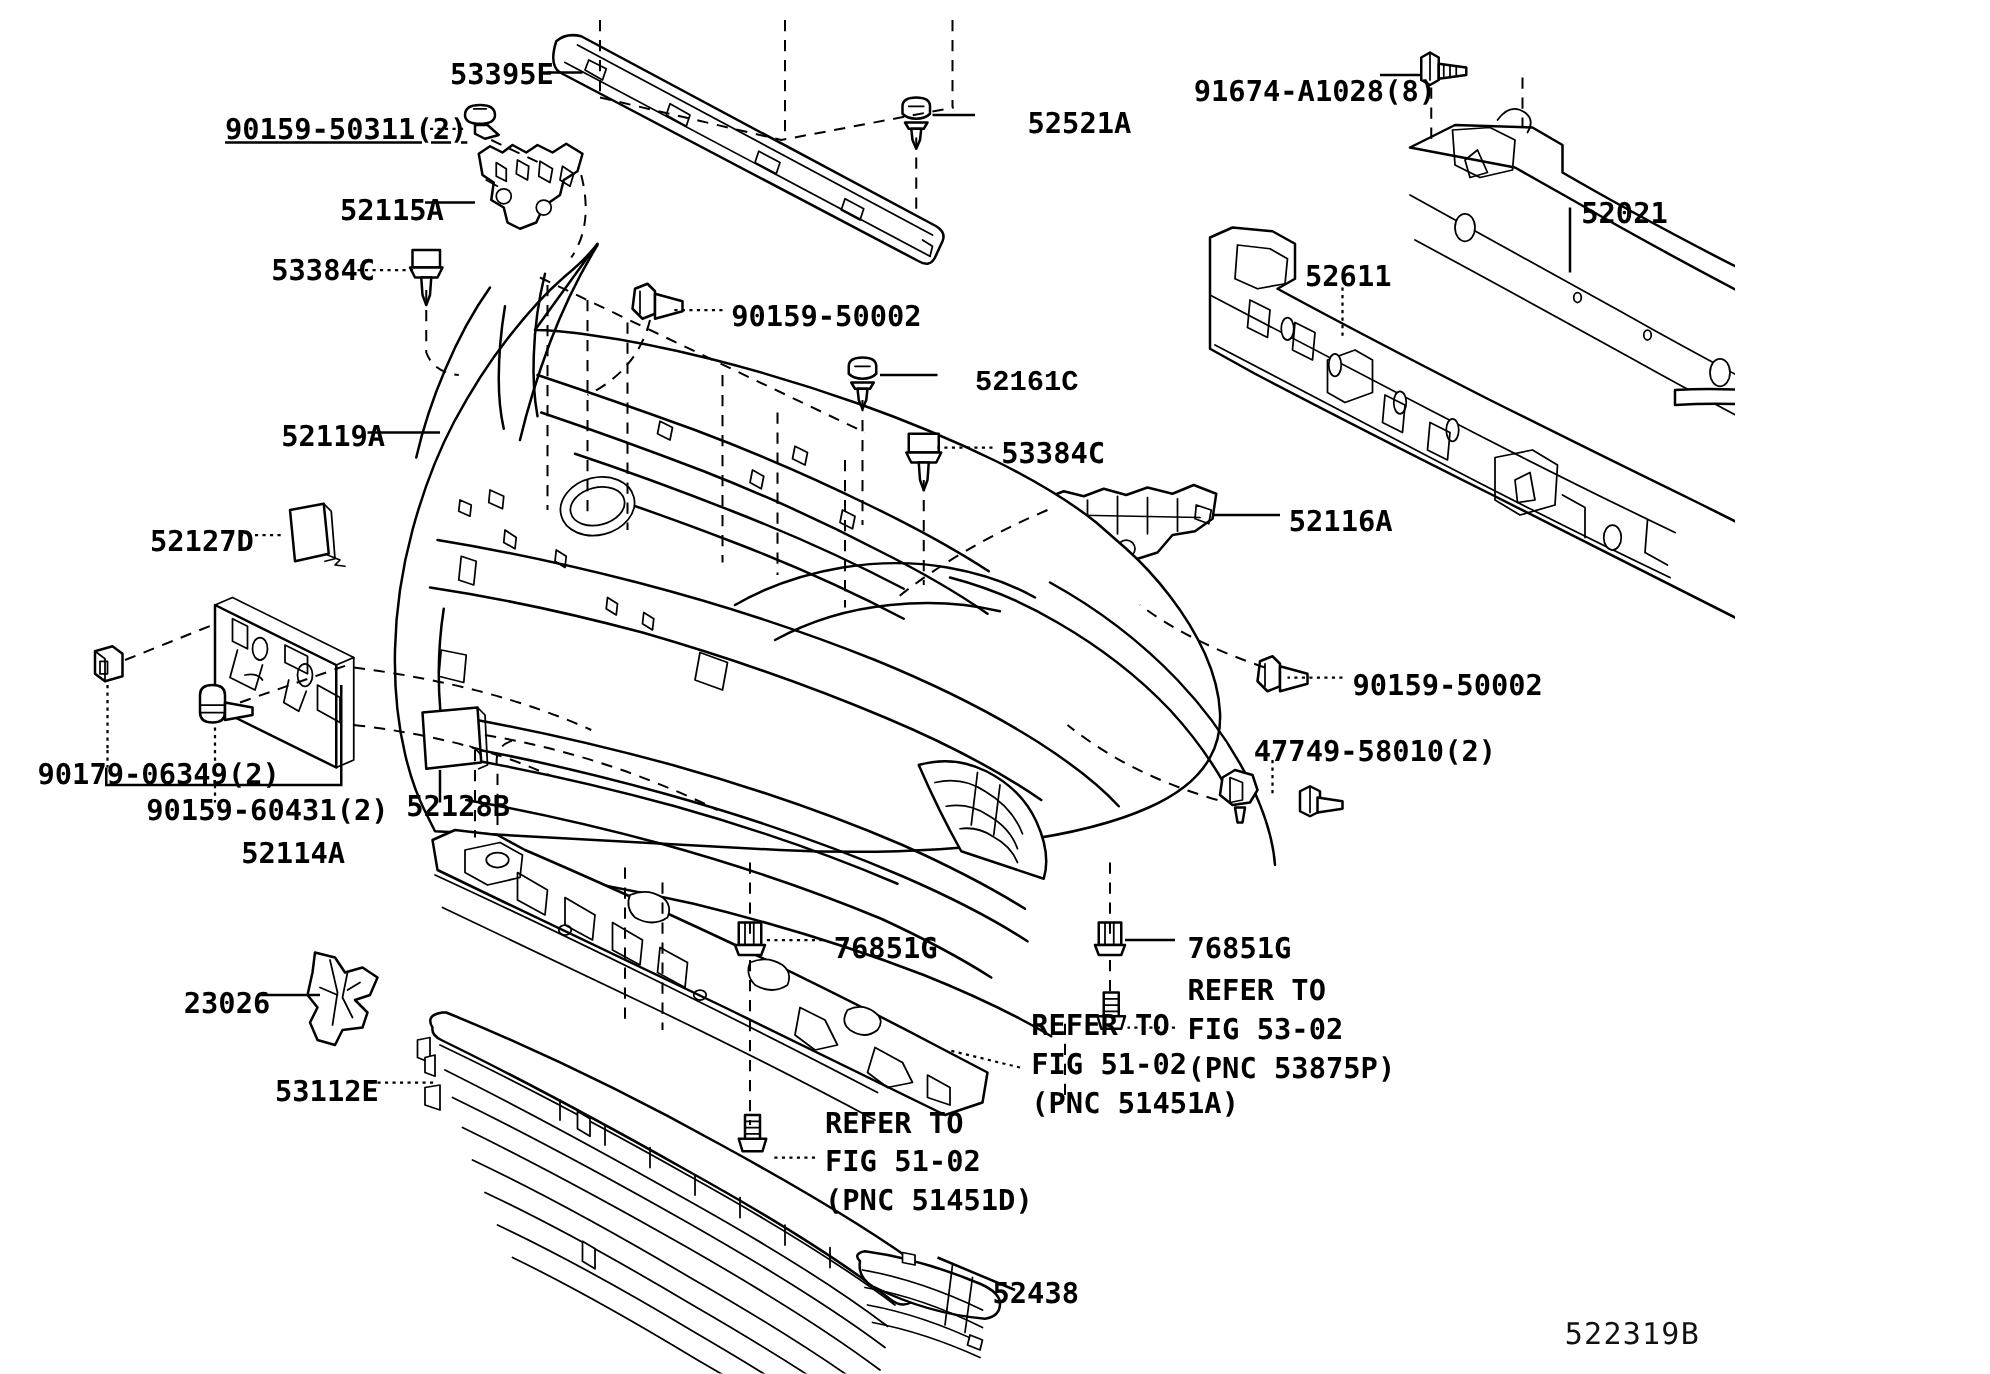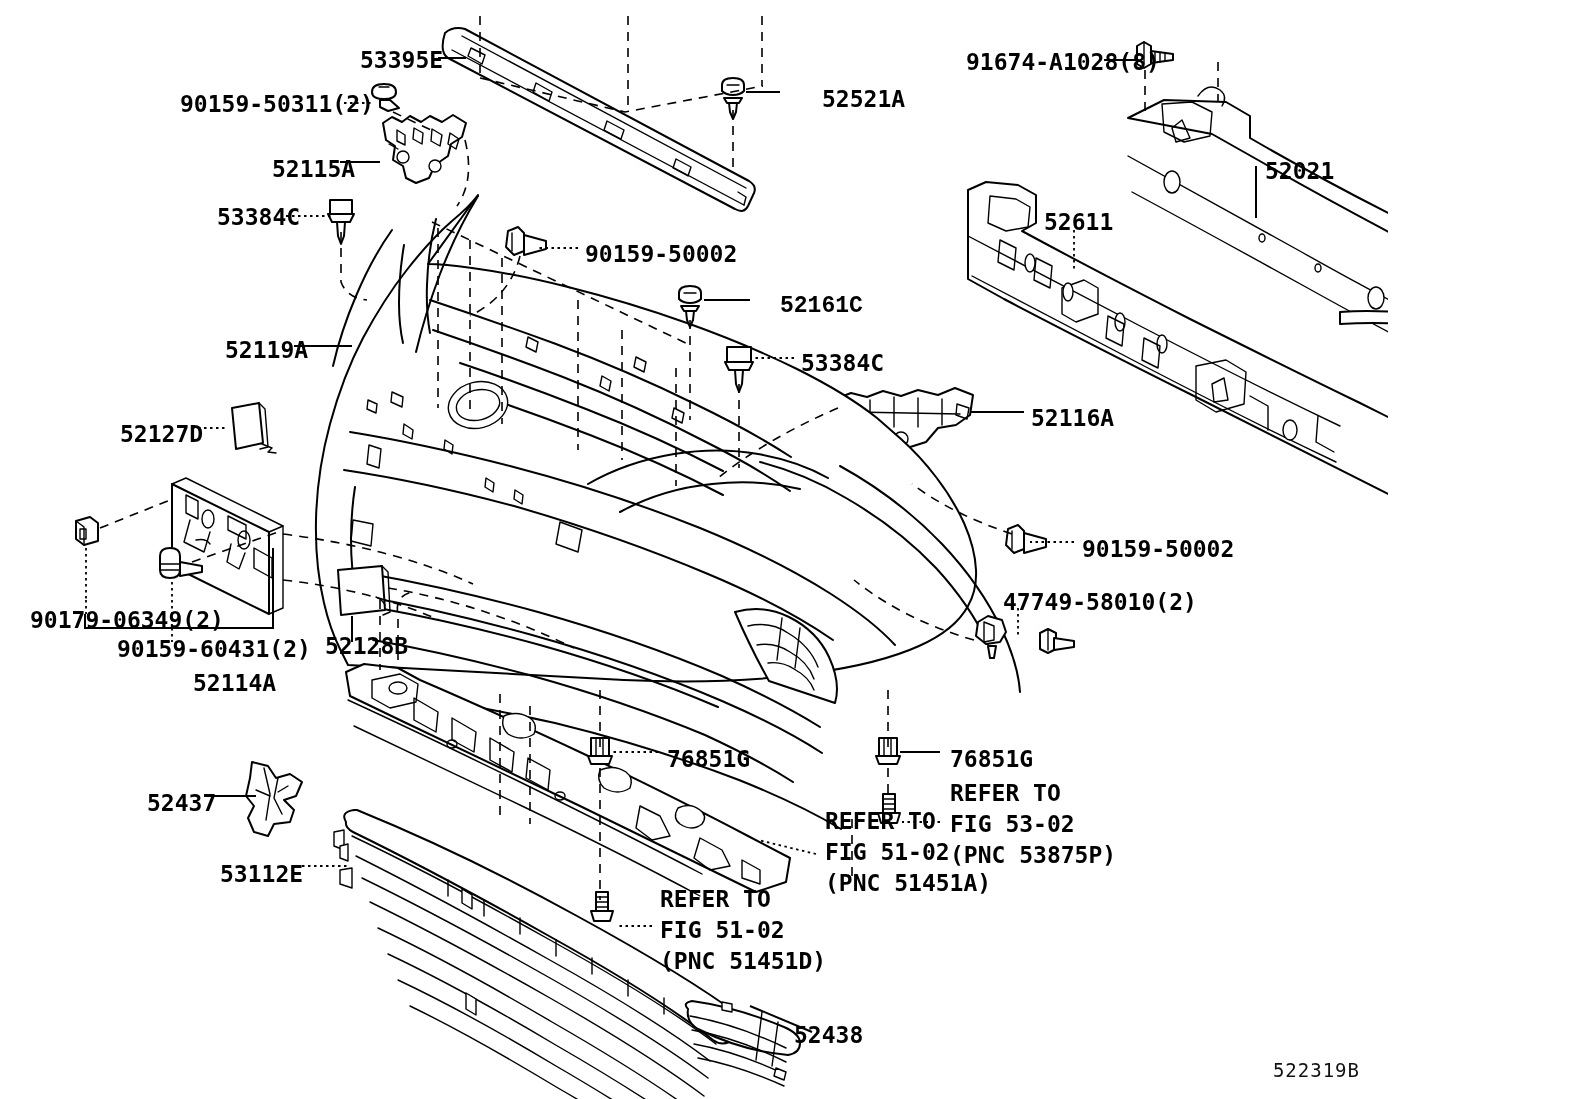--- a/index.html
+++ b/index.html
@@ -25,21 +25,21 @@
     color:#000;
     white-space:pre;
     line-height:29px;
   }
   .multi{line-height:31px;}
   #figid{
     position:absolute;
     right:28px;
     bottom:18px;
     font-family:"DejaVu Sans Mono","Liberation Mono",monospace;
-    font-size:19px;
+    font-size:24px;
     font-weight:normal;
     color:#111;
     letter-spacing:1px;
   }
 </style>
 </head>
 <body>
 
 <div id="sheet">
 
@@ -498,43 +498,43 @@
       <path class="ldd" d="M296,866 l52,0"></path>
       <path class="ld" d="M812,1032 l-62,-26"></path>
       <path class="ldd" d="M940,822 l-38,0"></path>
       <path class="ldd" d="M816,854 l-58,-14"></path>
       <path class="ldd" d="M652,926 l-36,0"></path>
     </g>
   </svg>
 
   <div id="labels">
       <div class="lbl" style="left: 360px; top: 46px;">53395E</div>
-      <div class="lbl" style="left: 180px; top: 90px;">90159-50311(2)</div>
+      <div class="lbl" style="left: 180px; top: 90px; text-decoration: underline;">90159-50311(2)</div>
       <div class="lbl" style="left: 790px; top: 85px; margin-left: 32px;">52521A</div>
-      <div class="lbl" style="left: 955px; top: 48px; margin-left: 11px;">91674-A1028(8)</div>
+      <div class="lbl" style="left: 955px; top: 60px;">91674-A1028(8)</div>
       <div class="lbl" style="left: 272px; top: 155px;">52115A</div>
       <div class="lbl" style="left: 1265px; top: 157px;">52021</div>
       <div class="lbl" style="left: 217px; top: 203px;">53384C</div>
       <div class="lbl" style="left: 1044px; top: 208px;">52611</div>
       <div class="lbl" style="left: 585px; top: 240px;">90159-50002</div>
       <div class="lbl" style="left: 780px; top: 292px; font-family: Liberation Mono, monospace;">52161C</div>
       <div class="lbl" style="left: 225px; top: 336px;">52119A</div>
       <div class="lbl" style="left: 801px; top: 349px;">53384C</div>
       <div class="lbl" style="left: 1031px; top: 404px;">52116A</div>
       <div class="lbl" style="left: 120px; top: 420px;">52127D</div>
       <div class="lbl" style="left: 1405px; top: 475px;">53935D</div>
       <div class="lbl" style="left: 1082px; top: 535px;">90159-50002</div>
       <div class="lbl" style="left: 1003px; top: 588px;">47749-58010(2)</div>
       <div class="lbl" style="left: 30px; top: 606px;">90179-06349(2)</div>
       <div class="lbl" style="left: 325px; top: 632px;">52128B</div>
       <div class="lbl" style="left: 117px; top: 635px;">90159-60431(2)</div>
       <div class="lbl" style="left: 145px; top: 669px; margin-left: 48px;">52114A</div>
       <div class="lbl" style="left: 667px; top: 745px;">76851G</div>
       <div class="lbl" style="left: 950px; top: 745px;">76851G</div>
-      <div class="lbl" style="left: 147px; top: 789px;">52437</div>
+      <div class="lbl" style="left: 147px; top: 789px;">23026</div>
       <div class="lbl" style="left: 220px; top: 860px;">53112E</div>
       <div class="lbl" style="left: 794px; top: 1021px;">52438</div>
       <div class="lbl multi" style="left: 950px; top: 778px;"><div>REFER TO</div><div>FIG 53-02</div><div>(PNC 53875P)</div></div>
       <div class="lbl multi" style="left: 825px; top: 806px;"><div>REFER TO</div><div>FIG 51-02</div><div>(PNC 51451A)</div></div>
       <div class="lbl multi" style="left: 660px; top: 884px;"><div>REFER TO</div><div>FIG 51-02</div><div>(PNC 51451D)</div></div>
     </div>
 
   <div id="figid">522319B</div>
 
 </div>

